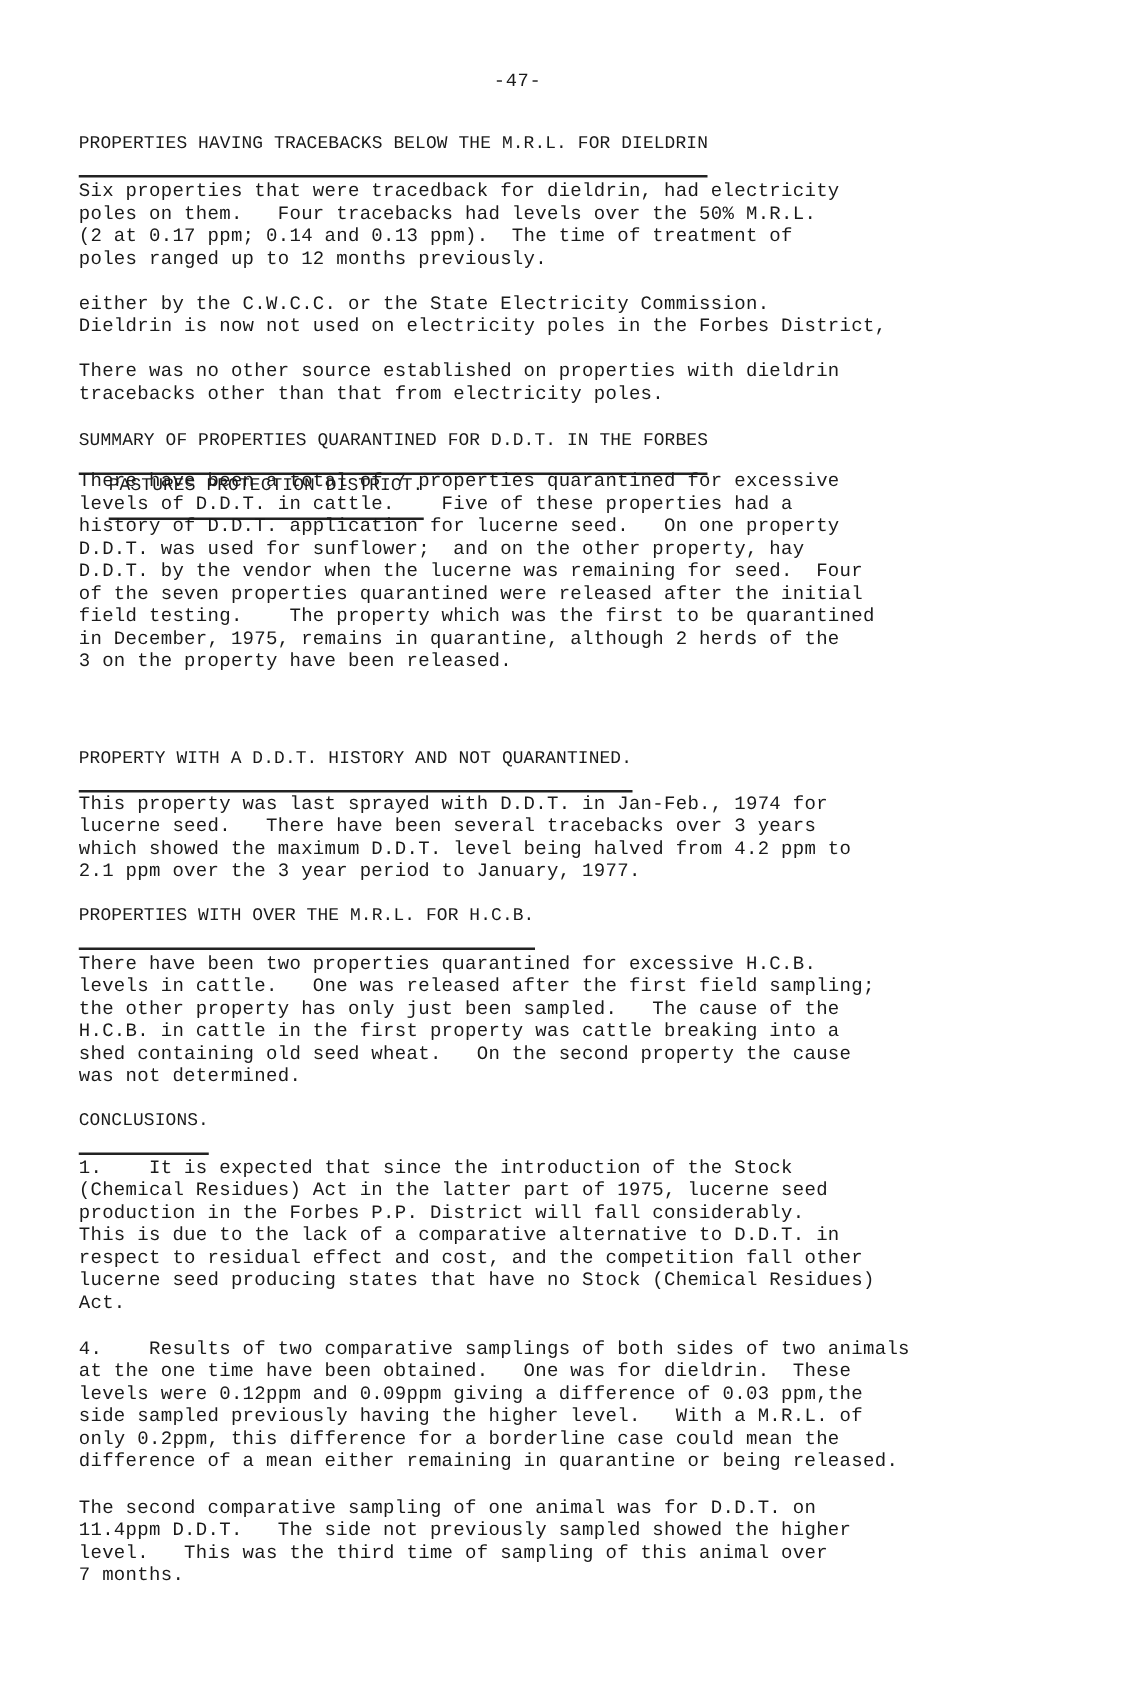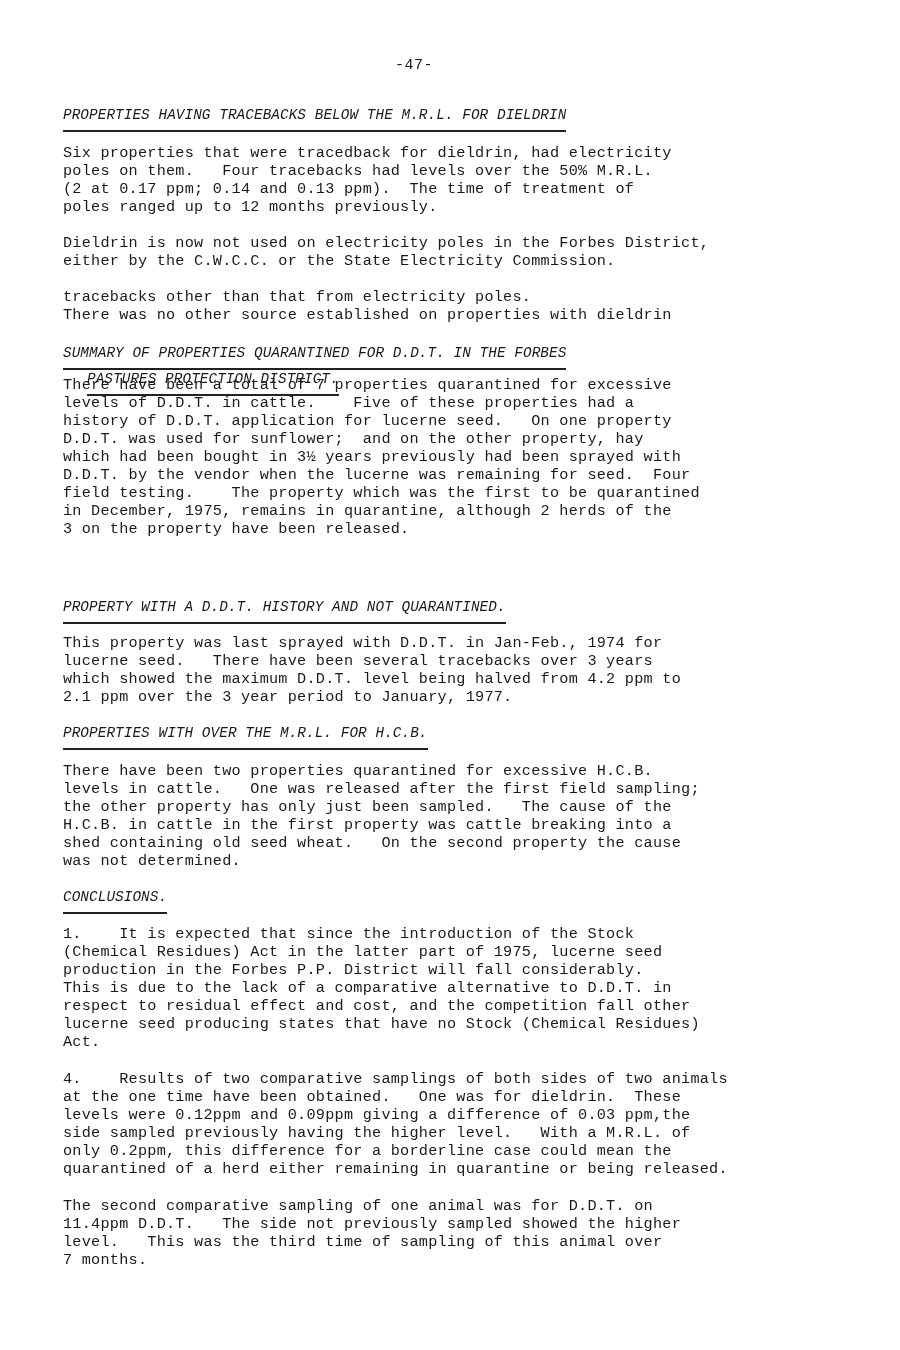--- a/index.html
+++ b/index.html
@@ -8,59 +8,59 @@
     font-family: "Liberation Mono", "DejaVu Sans Mono", monospace;
     color: #1a1a1a;
   }
   .page { position: absolute; left: 0; top: 0; width: 786px; height: 1350px; }
   .pagenum {
     position: absolute; left: 395px; top: 57px; font-size: 15px; letter-spacing: 0.5px;
   }
   .block { position: absolute; left: 63px; margin: 0; }
   .line { display: block; white-space: pre; font-size: 15.2px; line-height: 18px; letter-spacing: 0.25px; }
   .heading { display: inline-block; white-space: pre; font-size: 14.3px; line-height: 18px;
-    border-bottom: 2px solid #222; padding-bottom: 6px; letter-spacing: 0.1px; font-style: italic; }
+    border-bottom: 2px solid #222; padding-bottom: 16px; letter-spacing: 0.1px; }
   .heading.indent { margin-left: 24px; }
   .heading-block .heading { display: block; width: max-content; }
 </style>
 </head>
 <body>
 
 <div class="page">
   <div class="pagenum">-47-</div>
 
   <div class="block heading-block" style="top:106px">
     <span class="heading">PROPERTIES HAVING TRACEBACKS BELOW THE M.R.L. FOR DIELDRIN</span>
   </div>
   <div class="block" style="top:144px">
     <span class="line">Six properties that were tracedback for dieldrin, had electricity</span>
     <span class="line">poles on them.   Four tracebacks had levels over the 50% M.R.L.</span>
     <span class="line">(2 at 0.17 ppm; 0.14 and 0.13 ppm).  The time of treatment of</span>
     <span class="line">poles ranged up to 12 months previously.</span>
   </div>
   <div class="block" style="top:234px">
+    <span class="line">either by the C.W.C.C. or the State Electricity Commission.</span>
     <span class="line">Dieldrin is now not used on electricity poles in the Forbes District,</span>
-    <span class="line">either by the C.W.C.C. or the State Electricity Commission.</span>
   </div>
   <div class="block" style="top:288px">
+    <span class="line">There was no other source established on properties with dieldrin</span>
     <span class="line">tracebacks other than that from electricity poles.</span>
-    <span class="line">There was no other source established on properties with dieldrin</span>
   </div>
 
   <div class="block heading-block" style="top:344px">
     <span class="heading">SUMMARY OF PROPERTIES QUARANTINED FOR D.D.T. IN THE FORBES</span>
     <span class="heading indent">PASTURES PROTECTION DISTRICT.</span>
   </div>
   <div class="block" style="top:376px">
     <span class="line">There have been a total of 7 properties quarantined for excessive</span>
     <span class="line">levels of D.D.T. in cattle.    Five of these properties had a</span>
     <span class="line">history of D.D.T. application for lucerne seed.   On one property</span>
     <span class="line">D.D.T. was used for sunflower;  and on the other property, hay</span>
-    <span class="line">which had been bought in 3½ years previously had been sprayed with</span>
     <span class="line">D.D.T. by the vendor when the lucerne was remaining for seed.  Four</span>
+    <span class="line">of the seven properties quarantined were released after the initial</span>
     <span class="line">field testing.    The property which was the first to be quarantined</span>
     <span class="line">in December, 1975, remains in quarantine, although 2 herds of the</span>
     <span class="line">3 on the property have been released.</span>
   </div>
 
   <div class="block heading-block" style="top:598px">
     <span class="heading">PROPERTY WITH A D.D.T. HISTORY AND NOT QUARANTINED.</span>
   </div>
   <div class="block" style="top:634px">
     <span class="line">This property was last sprayed with D.D.T. in Jan-Feb., 1974 for</span>
@@ -92,21 +92,21 @@
     <span class="line">respect to residual effect and cost, and the competition fall other</span>
     <span class="line">lucerne seed producing states that have no Stock (Chemical Residues)</span>
     <span class="line">Act.</span>
   </div>
   <div class="block" style="top:1070px">
     <span class="line">4.    Results of two comparative samplings of both sides of two animals</span>
     <span class="line">at the one time have been obtained.   One was for dieldrin.  These</span>
     <span class="line">levels were 0.12ppm and 0.09ppm giving a difference of 0.03 ppm,the</span>
     <span class="line">side sampled previously having the higher level.   With a M.R.L. of</span>
     <span class="line">only 0.2ppm, this difference for a borderline case could mean the</span>
-    <span class="line">quarantined of a herd either remaining in quarantine or being released.</span>
+    <span class="line">difference of a mean either remaining in quarantine or being released.</span>
   </div>
   <div class="block" style="top:1197px">
     <span class="line">The second comparative sampling of one animal was for D.D.T. on</span>
     <span class="line">11.4ppm D.D.T.   The side not previously sampled showed the higher</span>
     <span class="line">level.   This was the third time of sampling of this animal over</span>
     <span class="line">7 months.</span>
   </div>
 </div>
 
 </body></html>

